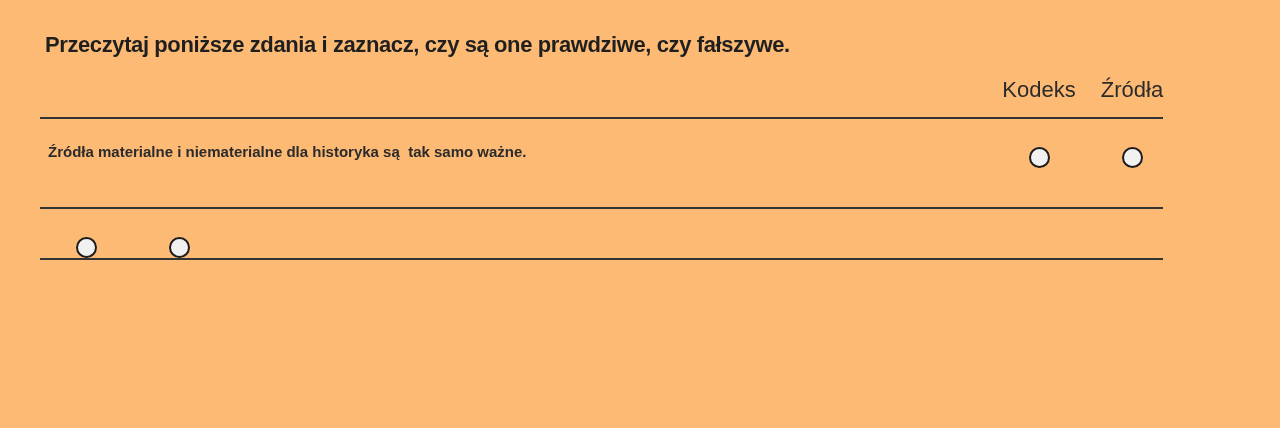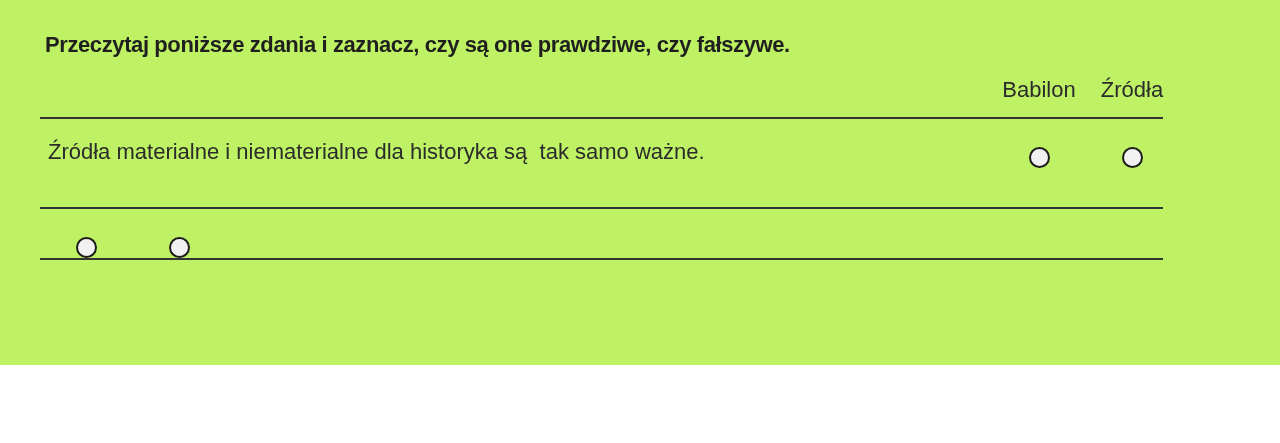--- a/index.html
+++ b/index.html
@@ -4,22 +4,22 @@
 <style>
   html, body {
     margin: 0;
     padding: 0;
     background: #ffffff;
     font-family: "Liberation Sans", "DejaVu Sans", sans-serif;
   }
   .page {
     position: relative;
     width: 1280px;
-    height: 365px;
-    background: #bef264;
+    height: 428px;
+    background: #fdba74;
     overflow: hidden;
   }
   .container {
     margin-left: 40px;
     width: 1123px;
   }
   .quiz-title {
     margin-top: 30px;
     padding-left: 5px;
     font-size: 22px;
@@ -56,24 +56,25 @@
   .row {
     display: flex;
     align-items: flex-start;
   }
   .row.bordered {
     border-bottom: 2px solid #333333;
   }
   .statement {
     flex: 1;
     padding: 18px 16px 40px 8px;
-    font-size: 22px;
+    font-size: 15px;
     line-height: 30px;
     color: #2b2b2b;
     white-space: pre-wrap;
+    font-weight: bold;
   }
   .opt-cell {
     padding-top: 28px;
     display: flex;
     justify-content: center;
   }
   .radio {
     width: 21px;
     height: 21px;
     box-sizing: border-box;
@@ -87,21 +88,21 @@
 <body>
 
 <div class="page">
   <div class="container">
 
     <div class="quiz-title">Przeczytaj poniższe zdania i zaznacz, czy są one prawdziwe, czy fałszywe.</div>
 
     <div class="header-row">
       <div class="spacer"></div>
       <div class="col-true">
-        <span class="col-label">Babilon</span>
+        <span class="col-label">Kodeks</span>
       </div>
       <div class="col-false">
         <span class="col-label">Źródła</span>
       </div>
     </div>
 
     <div class="row bordered">
       <div class="statement">Źródła materialne i niematerialne dla historyka są  tak samo ważne.</div>
       <div class="col-true opt-cell">
         <div class="radio"></div>

